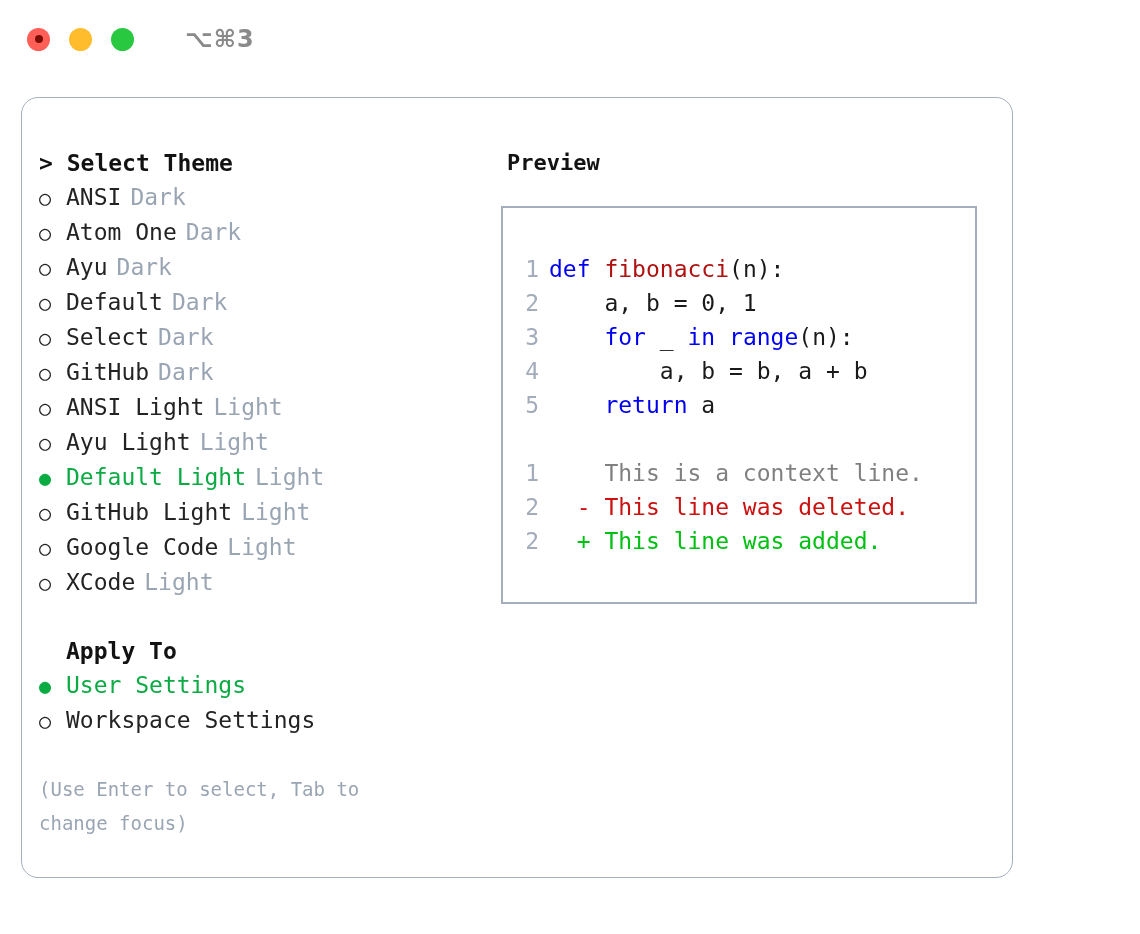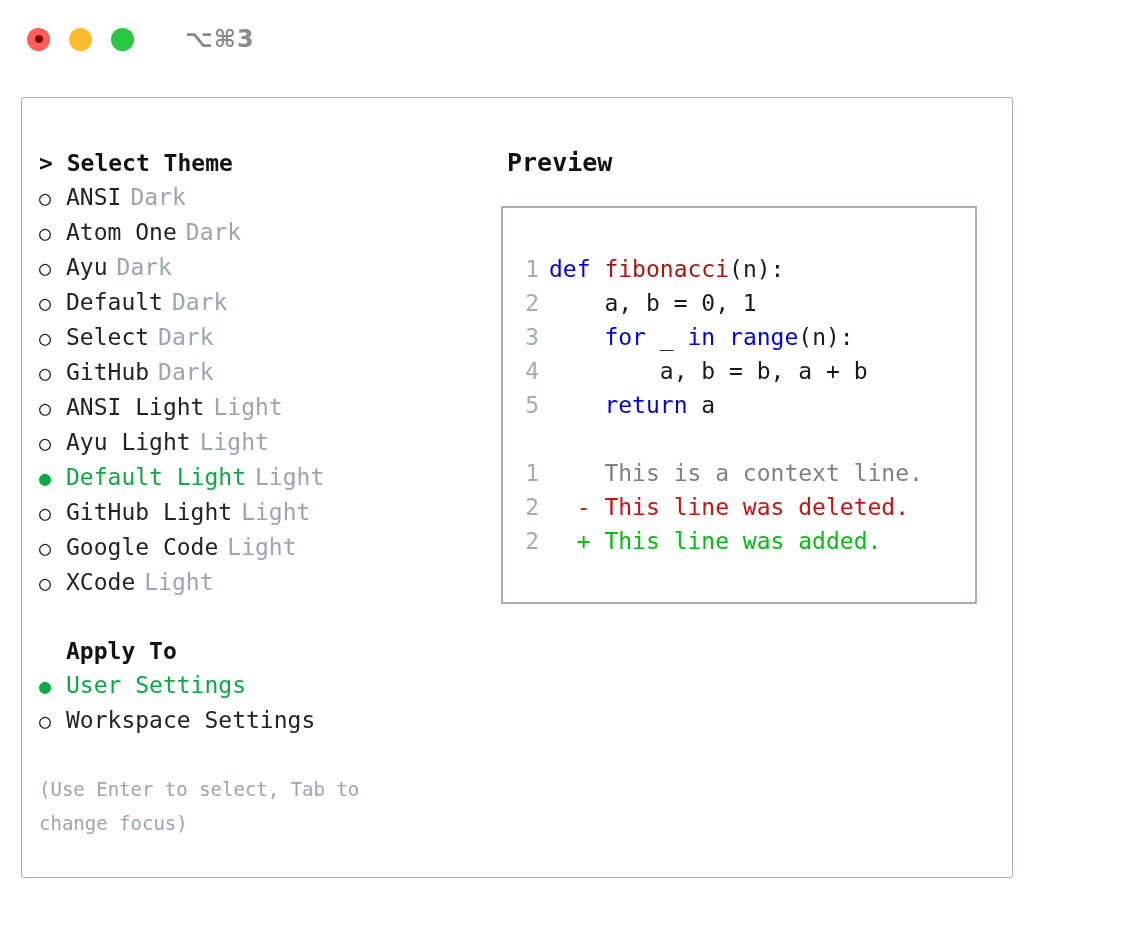--- a/index.html
+++ b/index.html
@@ -71,21 +71,21 @@
   }
 
   
   .panel {
     position: absolute;
     left: 21px;
     top: 97px;
     width: 992px;
     height: 781px;
     border: 1.5px solid #a4afbd;
-    border-radius: 3px;
+    border-radius: 17px;
     box-sizing: border-box;
     background: #ffffff;
   }
 
   .panel-inner {
     position: absolute;
     left: 0; top: 0; right: 0; bottom: 0;
     display: flex;
   }
 
@@ -139,21 +139,21 @@
     font-size: 19px;
     color: #9aa5b4;
     line-height: 34px;
     width: 400px;
     white-space: pre-wrap;
     margin-top: 34px;
   }
 
   
   .preview-title {
-    font-size: 25px;
+    font-size: 22px;
     font-weight: bold;
     color: #121212;
     line-height: 34px;
     padding-left: 6px;
   }
   .preview-box {
     margin-top: 26px;
     width: 476px;
     height: 398px;
     border: 2px solid #a4afbd;

